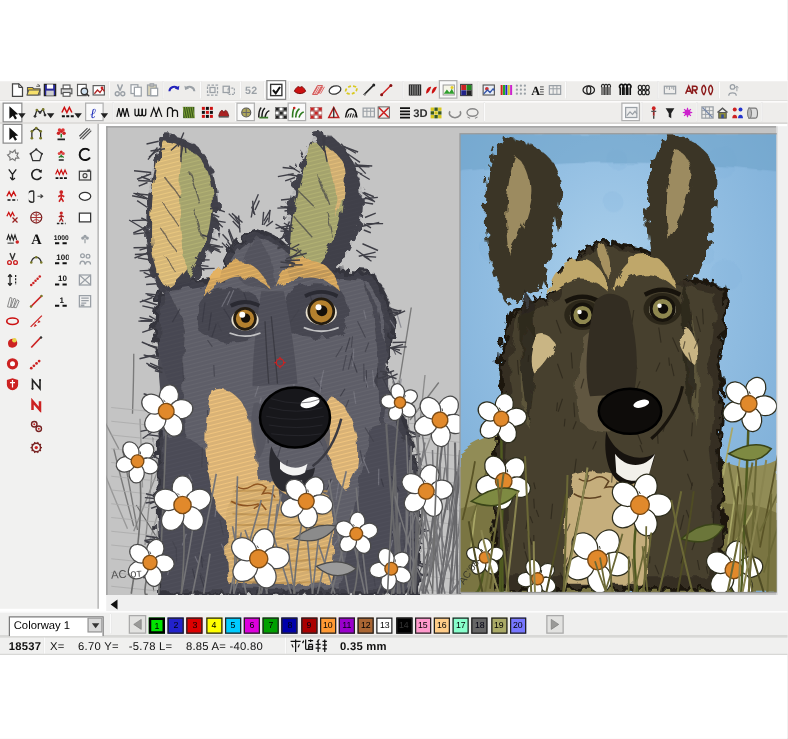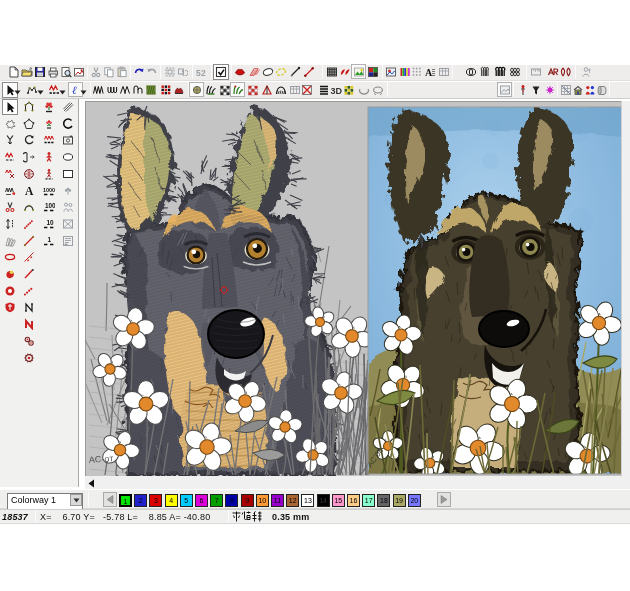--- a/index.html
+++ b/index.html
@@ -662,21 +662,21 @@
 <div style="position:absolute;left:286.2px;top:494px;width:13px;height:13px;background:#aa6633;border:1px solid #222;font-size:7px;text-align:center;line-height:12px;color:#000;">12</div>
 <div style="position:absolute;left:301.4px;top:494px;width:13px;height:13px;background:#ffffff;border:1px solid #222;font-size:7px;text-align:center;line-height:12px;color:#000;">13</div>
 <div style="position:absolute;left:316.6px;top:494px;width:13px;height:13px;background:#000000;border:1px solid #222;font-size:7px;text-align:center;line-height:12px;color:#333;">14</div>
 <div style="position:absolute;left:331.8px;top:494px;width:13px;height:13px;background:#ff99cc;border:1px solid #222;font-size:7px;text-align:center;line-height:12px;color:#000;">15</div>
 <div style="position:absolute;left:347px;top:494px;width:13px;height:13px;background:#ffcc88;border:1px solid #222;font-size:7px;text-align:center;line-height:12px;color:#000;">16</div>
 <div style="position:absolute;left:362.2px;top:494px;width:13px;height:13px;background:#88ffcc;border:1px solid #222;font-size:7px;text-align:center;line-height:12px;color:#000;">17</div>
 <div style="position:absolute;left:377.4px;top:494px;width:13px;height:13px;background:#666666;border:1px solid #222;font-size:7px;text-align:center;line-height:12px;color:#001;">18</div>
 <div style="position:absolute;left:392.6px;top:494px;width:13px;height:13px;background:#aaaa66;border:1px solid #222;font-size:7px;text-align:center;line-height:12px;color:#000;">19</div>
 <div style="position:absolute;left:407.8px;top:494px;width:13px;height:13px;background:#7777ff;border:1px solid #222;font-size:7px;text-align:center;line-height:12px;color:#000;">20</div>
 <div style="position:absolute;left:0;top:509px;width:630px;height:15px;background:#f0f0ef;border-top:1px solid #cfcfcd;border-bottom:1px solid #d8d8d6;"></div>
-<div style="position:absolute;left:2px;top:512px;width:31px;font-size:9px;font-weight:bold;color:#111;letter-spacing:0.2px;font-style:italic;">18537</div>
+<div style="position:absolute;left:2px;top:512px;width:31px;text-align:right;font-size:9px;font-weight:bold;color:#111;letter-spacing:0.2px;">18537</div>
 <div style="position:absolute;left:35px;top:510px;width:1px;height:13px;background:#c6c6c6;border-right:1px solid #fbfbfb;"></div>
 <div style="position:absolute;left:40px;top:512px;font-size:9px;font-weight:normal;color:#111;letter-spacing:0.2px;">X=&nbsp;&nbsp;&nbsp;&nbsp;6.70 Y=&nbsp;&nbsp;&nbsp;-5.78 L=&nbsp;&nbsp;&nbsp;&nbsp;8.85 A= -40.80</div>
 <div style="position:absolute;left:228px;top:510px;width:1px;height:13px;background:#c6c6c6;border-right:1px solid #fbfbfb;"></div>
 <svg style="position:absolute;left:232px;top:511px" width="30" height="11" viewBox="0 0 30 11">
     <g stroke="#111" stroke-width="1" fill="none">
       <path d="M0.5,2 h8 M4.5,0.5 v10 M1.5,4.5 l1,2.4 M7.5,4.5 l-1,2.4"></path>
       <path d="M11,1.5 l-1,2 M12.5,0.5 v7 a1,1 0 0 0 1,1 h1 M14.5,1.5 l4,0 M16.5,0.5 v2 M15,4.5 h3 M15,6.5 h3 M15,4.5 v4 h3 v-4"></path>
       <path d="M21.5,2.5 l2,-2 M20.5,4.5 h4 M22.5,0.8 v9.7 M20.5,7.5 h4 M26,2 h3.5 M27.8,0.5 v10 M26,5 h3.5 M26,8 h3.5"></path>
     </g>
   </svg>

